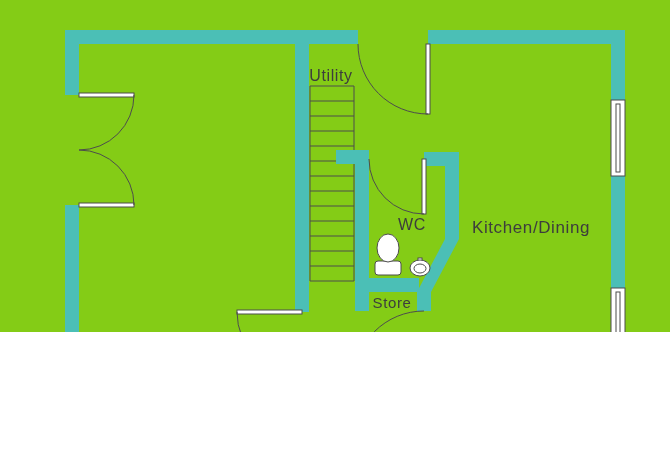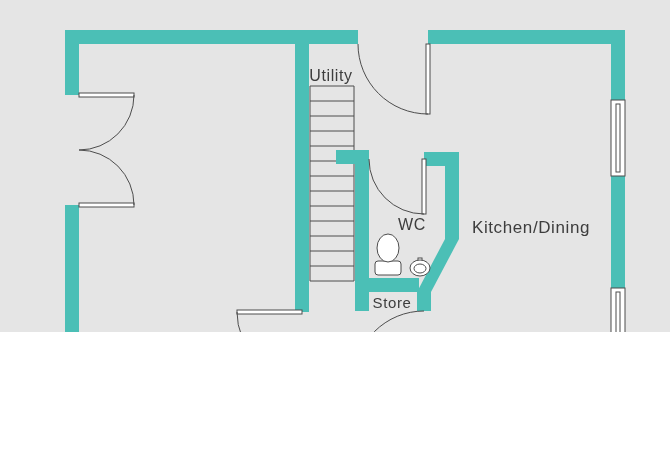--- a/index.html
+++ b/index.html
@@ -4,21 +4,21 @@
 <style>
   html, body {
     margin: 0;
     padding: 0;
     background: #ffffff;
   }
   .canvas {
     position: relative;
     width: 670px;
     height: 332px;
-    background: #e5e5e5;
+    background: #84cc16;
     overflow: hidden;
   }
   .canvas svg {
     position: absolute;
     inset: 0;
     display: block;
   }
   .labels text {
     font-family: "Liberation Sans", sans-serif;
     font-size: 16px;

